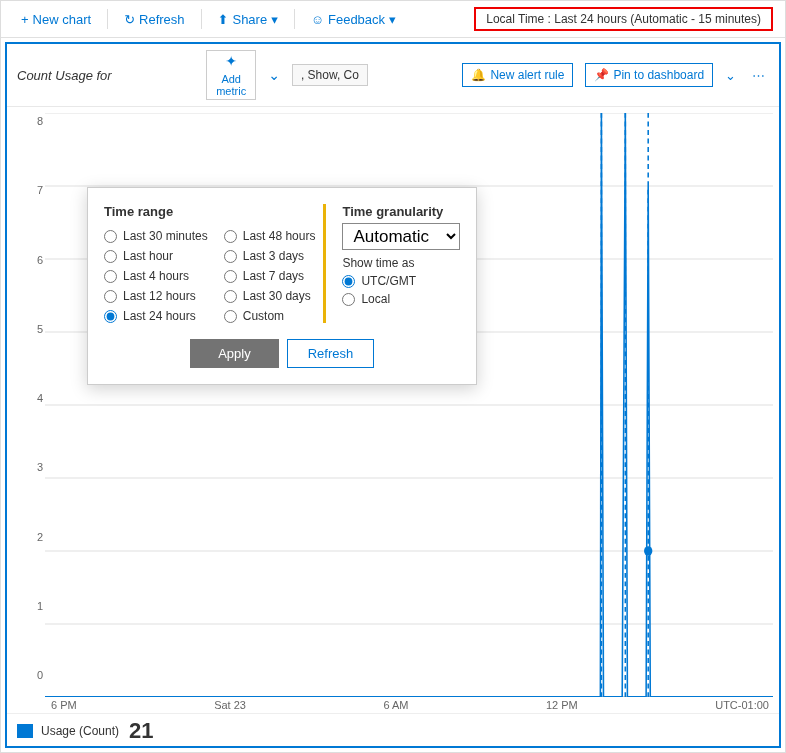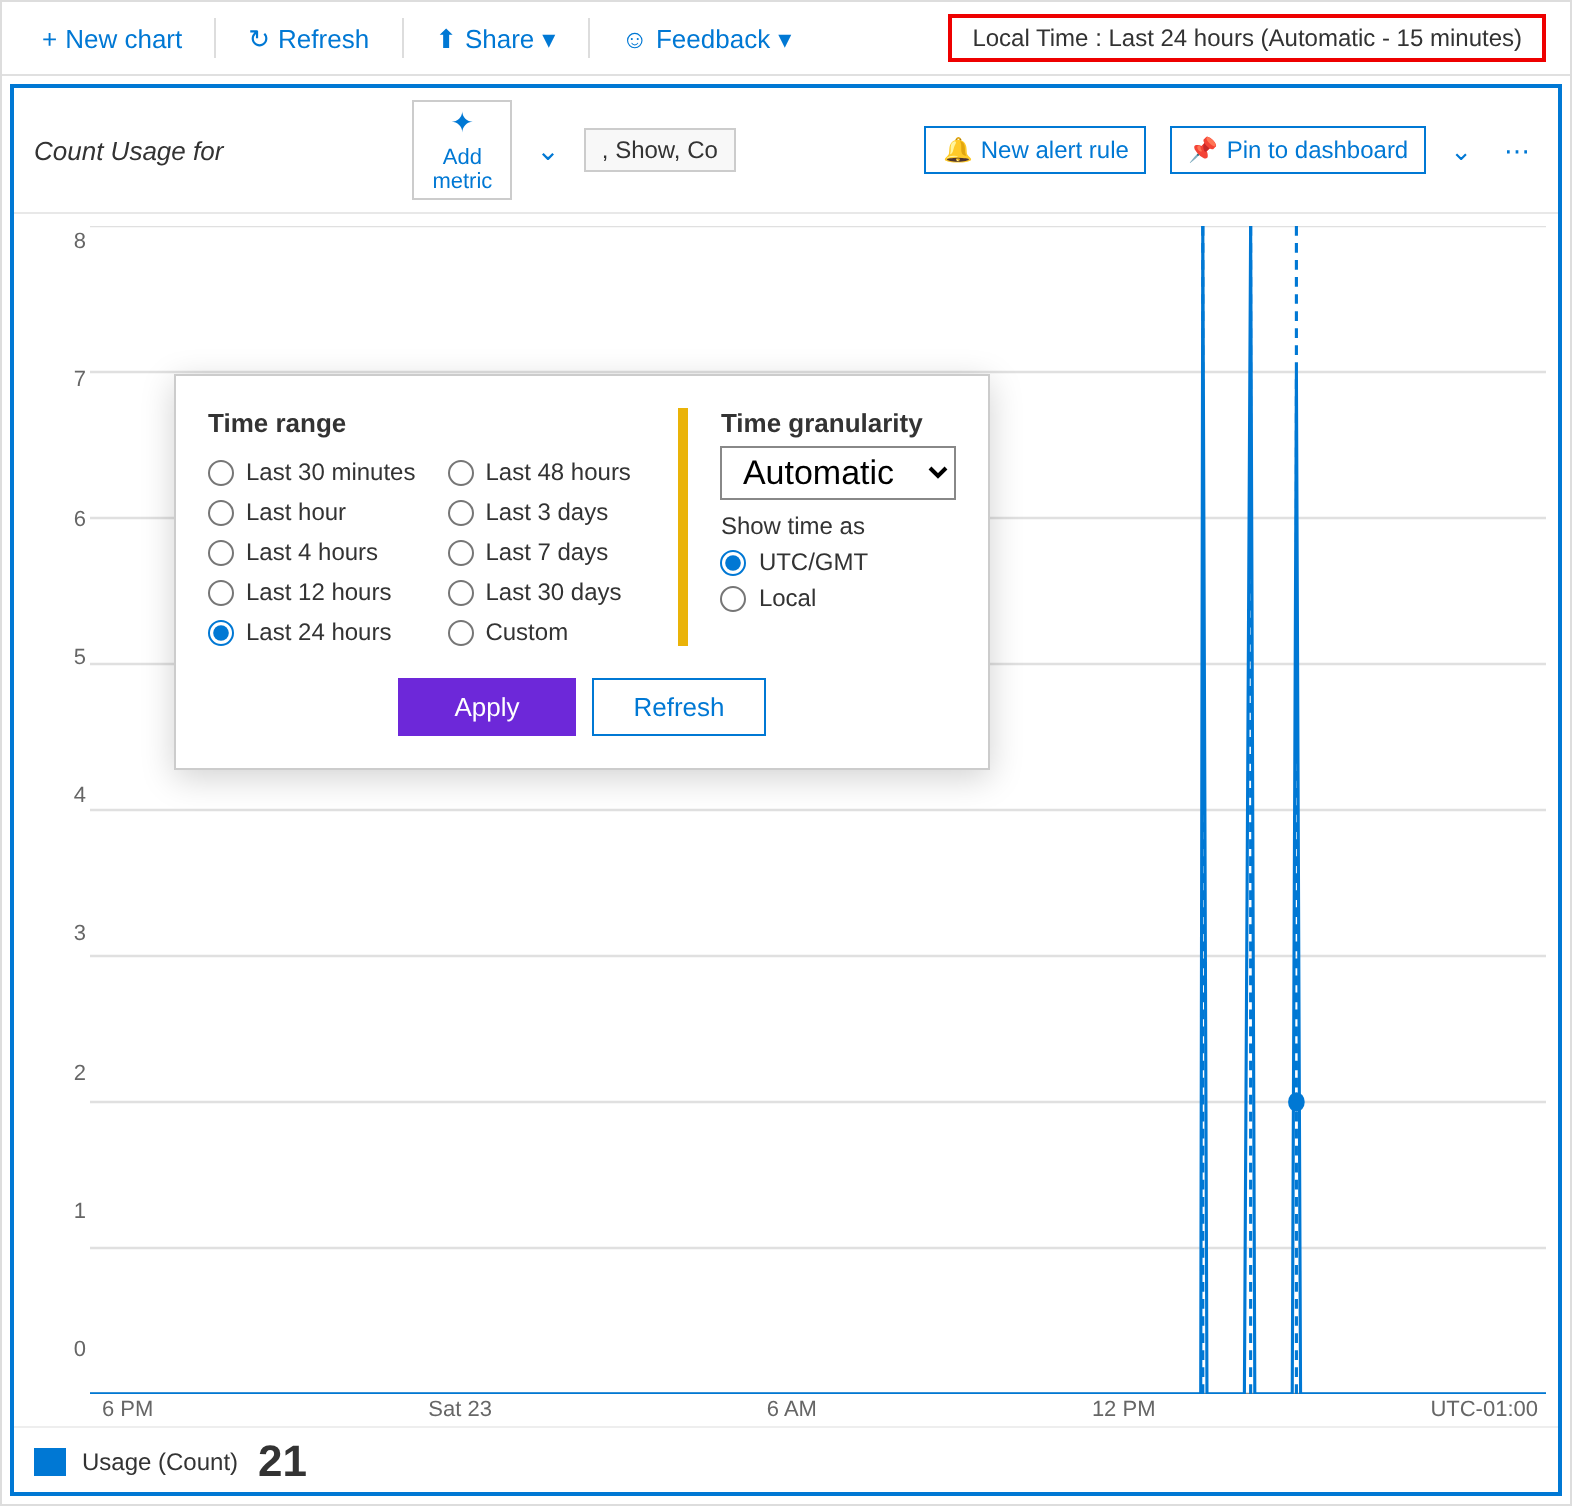--- a/index.html
+++ b/index.html
@@ -151,21 +151,21 @@
       color: #333;
       margin-bottom: 4px;
     }
     .popup-footer {
       display: flex;
       justify-content: center;
       gap: 8px;
       margin-top: 16px;
     }
     .apply-btn {
-      background: #6d28d9;
+      background: #737373;
       color: #fff;
       border: none;
       padding: 6px 28px;
       font-size: 13px;
       cursor: pointer;
       font-weight: 500;
     }
     .cancel-btn {
       background: #fff;
       color: #0078d4;
@@ -302,21 +302,21 @@
         <line x1="558" y1="0" x2="558" y2="480" stroke="#0078d4" stroke-width="1.5" stroke-dasharray="4,3"></line>
 
         <line x1="580" y1="0" x2="580" y2="480" stroke="#0078d4" stroke-width="1.5" stroke-dasharray="4,3"></line>
 
         <polyline points="0,480 534,480 535,0 537,480 555,480 558,0 560,480 578,480 580,60 582,480 700,480" fill="none" stroke="#0078d4" stroke-width="1.5"></polyline>
 
         <circle cx="580" cy="360" r="4" fill="#0078d4"></circle>
       </svg>
 
       <div class="popup-overlay">
-        <div style="display:flex;gap:24px;">
+        <div style="display:flex;gap:8px;">
 
           <div>
             <div class="popup-title">Time range</div>
             <div style="display:flex;gap:16px;">
               <div class="popup-left">
                 <label class="radio-row">
                   <input type="radio" name="timerange" style="">
                   <span>Last 30 minutes</span>
                 </label>
                 <label class="radio-row">
@@ -354,21 +354,21 @@
                   <span>Last 30 days</span>
                 </label>
                 <label class="radio-row">
                   <input type="radio" name="timerange" style="">
                   <span>Custom</span>
                 </label>
               </div>
             </div>
           </div>
 
-          <div style="border-left:5px solid #eab308;padding-left:16px;min-width:130px;">
+          <div style="border-left:3px solid #eab308;padding-left:16px;min-width:130px;">
             <div class="popup-right-title">Time granularity</div>
             <select class="granularity-select">
               <option>Automatic</option>
               <option>1 minute</option>
               <option>5 minutes</option>
               <option>15 minutes</option>
               <option>30 minutes</option>
               <option>1 hour</option>
             </select>
             <div class="show-time-label">Show time as</div>

